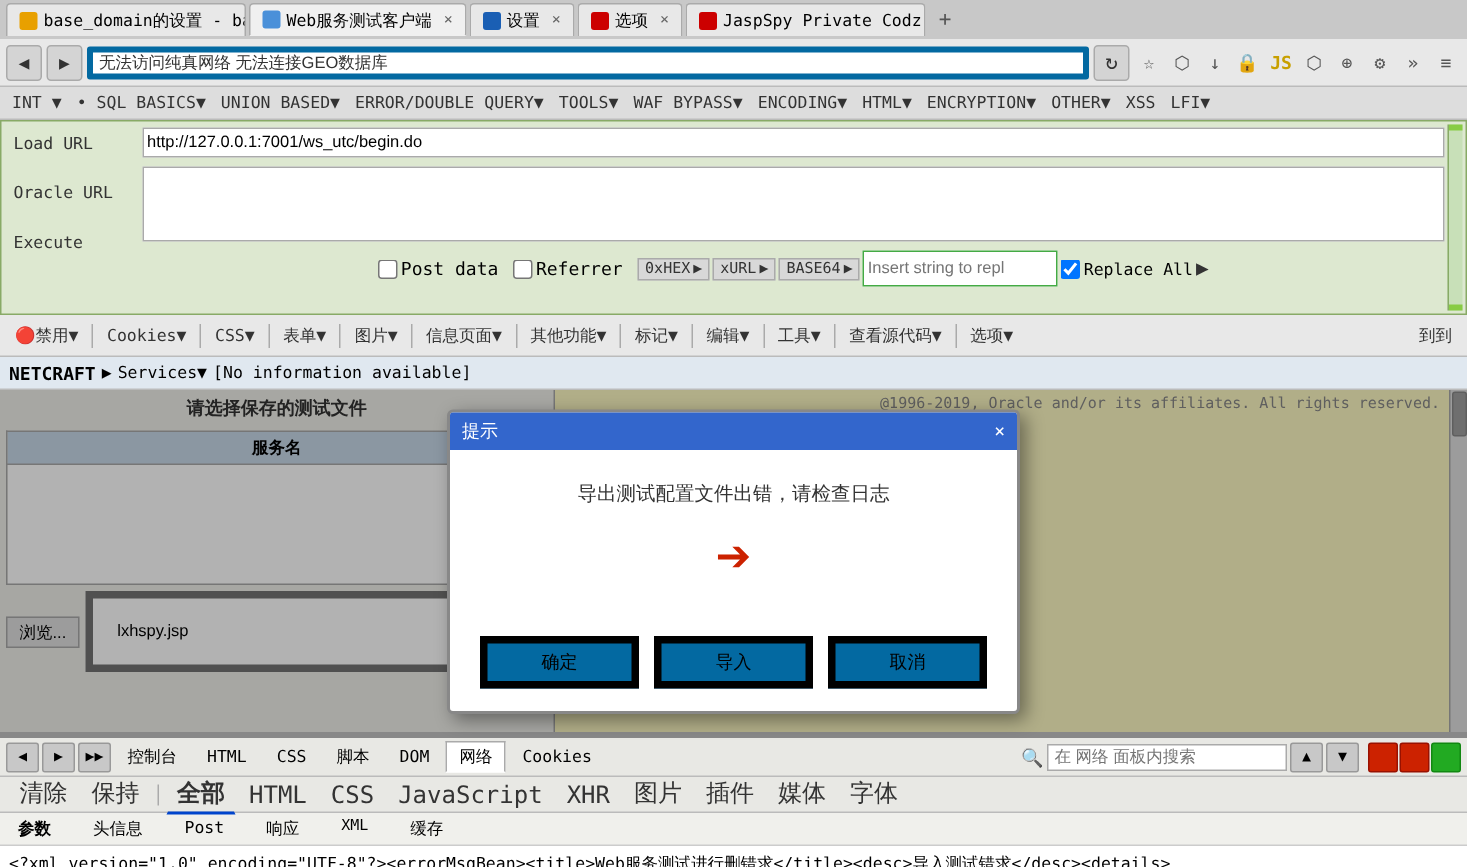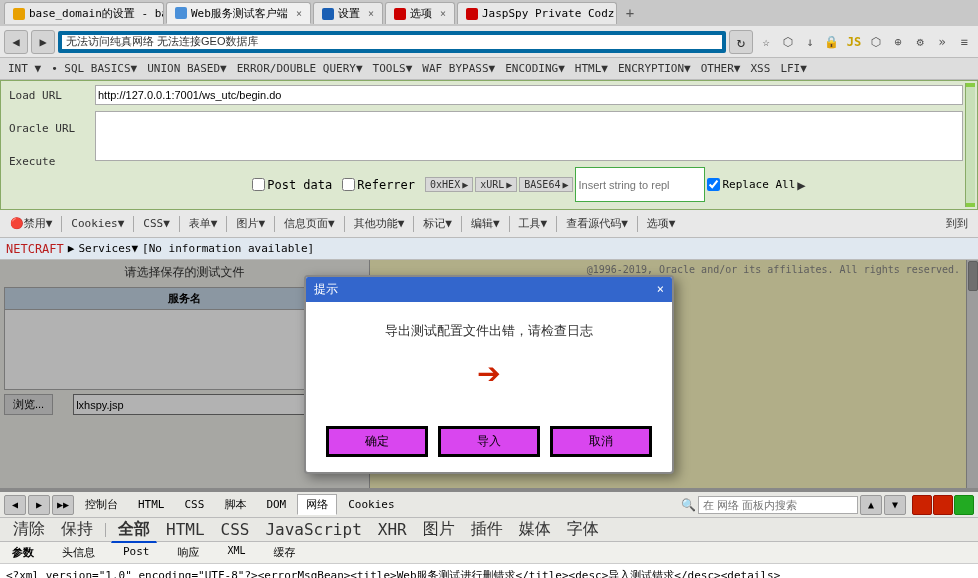--- a/index.html
+++ b/index.html
@@ -28,55 +28,55 @@
     
     .url-tools { display: flex; background: #dde8d0; border: 1px solid #88aa66; padding: 2px; height: 130px; }
     .url-left { width: 90px; flex-shrink: 0; display: flex; flex-direction: column; gap: 16px; padding: 4px 2px; }
     .url-left-btn { font-size: 11px; cursor: pointer; color: #333; padding: 2px 4px; }
     .url-right { flex: 1; display: flex; flex-direction: column; gap: 2px; }
     .url-input-row { display: flex; align-items: flex-start; gap: 2px; padding: 2px; }
     .url-input-main { flex: 1; height: 20px; border: 1px solid #aaa; background: white; font-size: 11px; padding: 0 2px; }
     .url-textarea { flex: 1; height: 50px; border: 1px solid #aaa; background: white; font-size: 11px; padding: 2px; resize: none; }
     .tools-row { display: flex; align-items: center; gap: 2px; padding: 2px; justify-content: center; }
     .tool-btn { font-size: 10px; background: #d8d8d8; border: 1px solid #aaa; padding: 1px 4px; cursor: pointer; color: #333; display: flex; align-items: center; gap: 2px; }
-    .green-input { height: 35px; border: 1px solid #44aa44; background: white; font-size: 11px; padding: 0 2px; width: 130px; }
+    .green-input { height: 24px; border: 1px solid #44aa44; background: white; font-size: 11px; padding: 0 2px; width: 130px; }
     .green-input2 { height: 20px; border: 1px solid #44aa44; background: white; font-size: 11px; padding: 0 2px; width: 130px; }
     .replace-all { display: flex; align-items: center; gap: 2px; font-size: 11px; }
     .replace-all input[type=checkbox] { cursor: pointer; }
     .arrow-btn { font-size: 14px; color: #333; cursor: pointer; }
 
     
     .toolbar2 { display: flex; align-items: center; background: #e8e8e8; height: 28px; border-bottom: 1px solid #bbb; font-size: 11px; padding: 0 4px; gap: 1px; flex-wrap: nowrap; overflow: hidden; }
     .tb2-item { padding: 2px 5px; cursor: pointer; color: #333; white-space: nowrap; border: 1px solid transparent; }
     .tb2-sep { width: 1px; height: 16px; background: #aaa; margin: 0 2px; }
 
     
     .netcraft-bar { display: flex; align-items: center; background: #e0e8f0; height: 22px; border-bottom: 1px solid #bbb; font-size: 11px; padding: 0 6px; gap: 4px; }
-    .netcraft-logo { font-weight: normal; color: #b91c1c; font-size: 12px; }
+    .netcraft-logo { font-weight: bold; color: #000000; font-size: 12px; }
 
     
     .main-content { display: flex; height: 230px; background: #f5f5f0; border-bottom: 2px solid #888; position: relative; }
     .left-panel { width: 370px; flex-shrink: 0; border-right: 1px solid #aaa; padding: 4px; background: #f0f0ea; }
-    .panel-title { text-align: center; font-size: 12px; color: #333; margin-bottom: 6px; }
+    .panel-title { text-align: center; font-size: 12px; color: #333; margin-bottom: 6px; font-weight: bold; }
     .panel-table { width: 100%; border-collapse: collapse; }
     .panel-table th { background: #c8d8e8; border: 1px solid #aaa; padding: 3px 6px; font-size: 11px; }
     .panel-table td { border: 1px solid #aaa; padding: 3px 6px; font-size: 11px; background: white; }
-    .panel-row { display: flex; gap: 20px; margin-top: 4px; }
+    .panel-row { display: flex; align-items: center; gap: 4px; margin-top: 4px; }
     .browse-btn { padding: 2px 8px; background: #e0e0e0; border: 1px solid #aaa; cursor: pointer; font-size: 11px; }
-    .file-input { flex: 1; border: 1px solid #737373; padding: 2px; font-size: 11px; }
+    .file-input { flex: 1; border: 5px solid #737373; padding: 16px; font-size: 11px; }
 
     
     .dialog-overlay { position: absolute; top: 0; left: 0; right: 0; bottom: 0; background: rgba(0,0,0,0.3); display: flex; align-items: center; justify-content: center; z-index: 100; }
     .dialog-box { background: white; border: 2px solid #888; border-radius: 4px; padding: 0; min-width: 300px; box-shadow: 4px 4px 12px rgba(0,0,0,0.4); }
     .dialog-title-bar { background: #3366cc; color: white; padding: 4px 8px; font-size: 12px; border-radius: 2px 2px 0 0; display: flex; justify-content: space-between; align-items: center; }
     .dialog-body { padding: 20px 30px; display: flex; flex-direction: column; align-items: center; gap: 10px; }
     .dialog-msg { font-size: 13px; color: #333; text-align: center; }
     .dialog-arrow { font-size: 40px; color: #cc2200; }
     .dialog-btn-row { display: flex; gap: 10px; padding: 10px 20px 15px; justify-content: center; }
-    .dialog-btn { padding: 4px 36px; background: #d946ef; border: 3px solid #000000; cursor: pointer; font-size: 12px; min-width: 60px; }
+    .dialog-btn { padding: 4px 36px; background: #0369a1; border: 5px solid #000000; cursor: pointer; font-size: 12px; min-width: 60px; }
 
     
     .right-panel { flex: 1; background: #fef9c3; padding: 4px; overflow: hidden; position: relative; }
 
     
     .devtools { background: #f0f0ec; border-top: 2px solid #888; }
     .devtools-toolbar { display: flex; align-items: center; background: #e8e8e4; height: 26px; border-bottom: 1px solid #bbb; padding: 0 4px; gap: 2px; }
     .devtools-tab { padding: 2px 8px; font-size: 11px; cursor: pointer; border: 1px solid transparent; }
     .devtools-tab.active { background: white; border: 1px solid #aaa; border-bottom: 1px solid white; }
     .devtools-search { margin-left: auto; display: flex; align-items: center; gap: 2px; }

